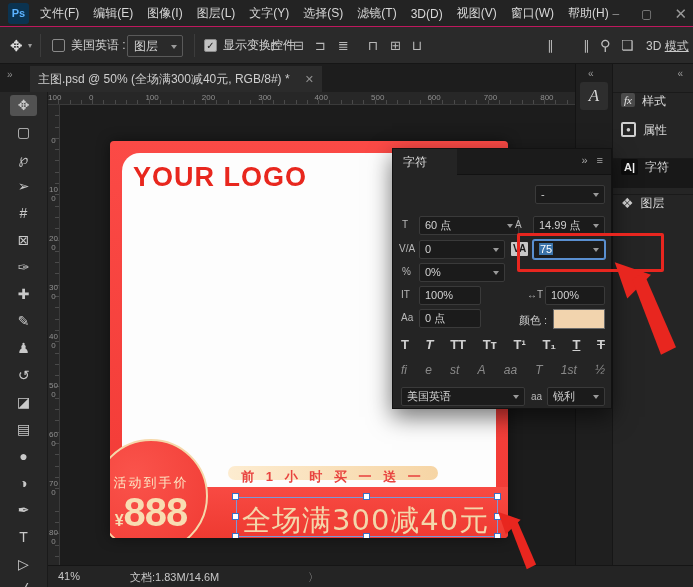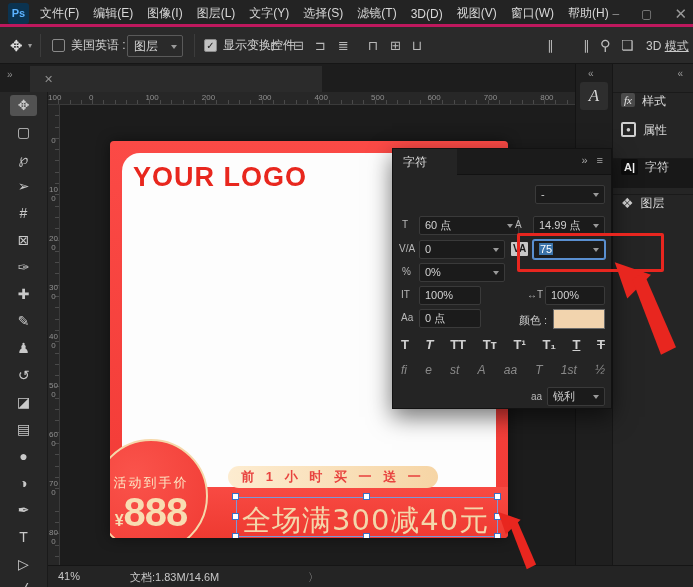--- a/index.html
+++ b/index.html
@@ -1,20 +1,20 @@
 <!DOCTYPE html>
 <html><head>
 <meta charset="utf-8">
 <style>
   html,body{margin:0;padding:0;background:#101010;}
   *{box-sizing:border-box;font-family:"Liberation Sans","DejaVu Sans",sans-serif;}
   #app{position:relative;width:693px;height:587px;background:#1c1c1c;overflow:hidden;color:#d6d6d6;}
 
   
-  #titlebar{position:absolute;left:0;top:0;width:693px;height:27px;background:#232323;border-bottom:3px solid #be185d;}
+  #titlebar{position:absolute;left:0;top:0;width:693px;height:27px;background:#232323;border-bottom:1px solid #be185d;}
   #ps-logo{position:absolute;left:8px;top:3px;width:21px;height:21px;background:#0b3350;color:#5cb3ff;font-size:11px;font-weight:bold;text-align:center;line-height:21px;border-radius:3px;}
   #menus{position:absolute;left:40px;top:0;height:27px;display:flex;align-items:center;gap:14px;}
   .menu-item{font-size:12px;color:#d8d8d8;white-space:nowrap;}
   #win-controls{position:absolute;right:6px;top:0;height:27px;display:flex;align-items:center;gap:22px;}
   .winbtn{color:#8f8f8f;font-size:12px;line-height:1;}
   .winbtn.close{font-size:15px;font-weight:bold;color:#9a9a9a;}
 
   
   #optionsbar{position:absolute;left:0;top:27px;width:693px;height:37px;background:#2a2a2a;border-bottom:1px solid #161616;}
   .ob-abs{position:absolute;top:0;height:37px;display:flex;align-items:center;}
@@ -50,21 +50,21 @@
   #toolbar{position:absolute;left:0;top:92px;width:48px;height:495px;background:#272727;border-right:1px solid #1a1a1a;display:flex;flex-direction:column;align-items:center;padding-top:6px;gap:12px;overflow:hidden;}
   .tool{height:15px;font-size:14px;line-height:15px;color:#c9c9c9;}
   .tool.selected{background:#525252;border-radius:3px;padding:3px 8px;height:auto;margin:-3px 0;}
 
   
   #pasteboard{position:absolute;left:60px;top:105px;width:515px;height:460px;background:#1c1c1c;}
   #red-card{position:absolute;left:110px;top:141px;width:398px;height:397px;background:linear-gradient(180deg,#fb4a46,#f23a35);border-radius:4px;overflow:hidden;box-shadow:0 0 14px rgba(0,0,0,.45);}
   #white-card{position:absolute;left:12px;top:12px;width:374px;height:334px;background:#fdfdfd;border-radius:18px 2px 0 0;}
   #logo-text{position:absolute;left:23px;top:21px;font-size:27px;font-weight:bold;color:#e8271e;letter-spacing:1px;}
   #red-strip{position:absolute;left:12px;top:346px;width:386px;height:51px;background:linear-gradient(180deg,#f84a43,#ee3a31);}
-  #pill{position:absolute;left:118px;top:325px;width:210px;height:22px;border-radius:11px;background:linear-gradient(90deg,#fdecd0,#f6d5a5);color:#e8433f;font-size:13px;font-weight:bold;letter-spacing:4px;text-align:center;line-height:22px;white-space:nowrap;}
+  #pill{position:absolute;left:118px;top:325px;width:210px;height:14px;border-radius:11px;background:linear-gradient(90deg,#fdecd0,#f6d5a5);color:#e8433f;font-size:13px;font-weight:bold;letter-spacing:4px;text-align:center;line-height:22px;white-space:nowrap;}
   #bubble{position:absolute;left:-16px;top:298px;width:114px;height:114px;border-radius:50%;background:radial-gradient(circle at 35% 30%,#fa534b,#f03a33);border:2px solid #f5d8aa;text-align:center;}
   #bubble .bub-label{margin-top:33px;font-size:13px;color:#fce4c2;letter-spacing:2px;}
   #bubble .bub-price{margin-top:-2px;color:#f8ddb2;font-weight:bold;white-space:nowrap;}
   #bubble .cur{font-size:16px;}
   #bubble .num{font-size:40px;letter-spacing:-1px;}
   #promo-wrap{position:absolute;left:126px;top:356px;width:262px;height:40px;}
   #promo-box{position:absolute;left:0;top:0;width:262px;height:40px;border:1px solid #7b97d8;}
   #promo-text{position:absolute;left:6px;top:4px;font-size:29px;color:#f3d7ab;letter-spacing:1px;white-space:nowrap;font-family:"DejaVu Sans",sans-serif;}
   .handle{position:absolute;width:7px;height:7px;background:#ffffff;border:1px solid #3a6fc4;}
   .h1{left:-4px;top:-4px;} .h2{left:127px;top:-4px;} .h3{left:258px;top:-4px;}
@@ -168,20 +168,21 @@
         <div class="al-icon" style="left: 583px;"><span class="ic">∥</span></div>
       </div>
     <span class="ob-tool" style="left:600px">⚲</span>
     <span class="ob-tool" style="left:621px">❏</span>
     <span id="mode-label"><span>3D </span><u>模式</u></span>
   </div>
 
   <div id="tabbar">
     <span id="tool-collapse">»</span>
     <div id="doc-tab">
+      <span class="t-title">主图.psd @ 50% (全场满300减40元, RGB/8#) *</span>
       <span class="t-close">✕</span>
     </div>
   </div>
 
   <div id="ruler-h">
       <div class="htick" style="left: 0px;">100</div>
       <div class="htick" style="left: 41px;">0</div>
       <div class="htick" style="left: 97.4px;">100</div>
       <div class="htick" style="left: 153.8px;">200</div>
       <div class="htick" style="left: 210.2px;">300</div>
@@ -296,20 +297,21 @@
         <div class="item"><span class="lb">fi</span></div>
         <div class="item"><span class="lb">e</span></div>
         <div class="item"><span class="lb">st</span></div>
         <div class="item"><span class="lb">A</span></div>
         <div class="item"><span class="lb">aa</span></div>
         <div class="item"><span class="lb">T</span></div>
         <div class="item"><span class="lb">1st</span></div>
         <div class="item"><span class="lb">½</span></div>
       </div>
 
+    <div class="fld dd" style="left:8px;top:238px;width:124px;"><span>美国英语</span></div>
     <span class="cp-ic" style="left:138px;top:242px;">aa</span>
     <div class="fld dd" style="left:154px;top:238px;width:58px;"><span>锐利</span></div>
   </div>
 
   <div id="dock-strip">
     <span id="strip-collapse">«</span>
     <span id="strip-glyph">A</span>
   </div>
   <div id="dock">
     <span id="dock-collapse">«</span>

